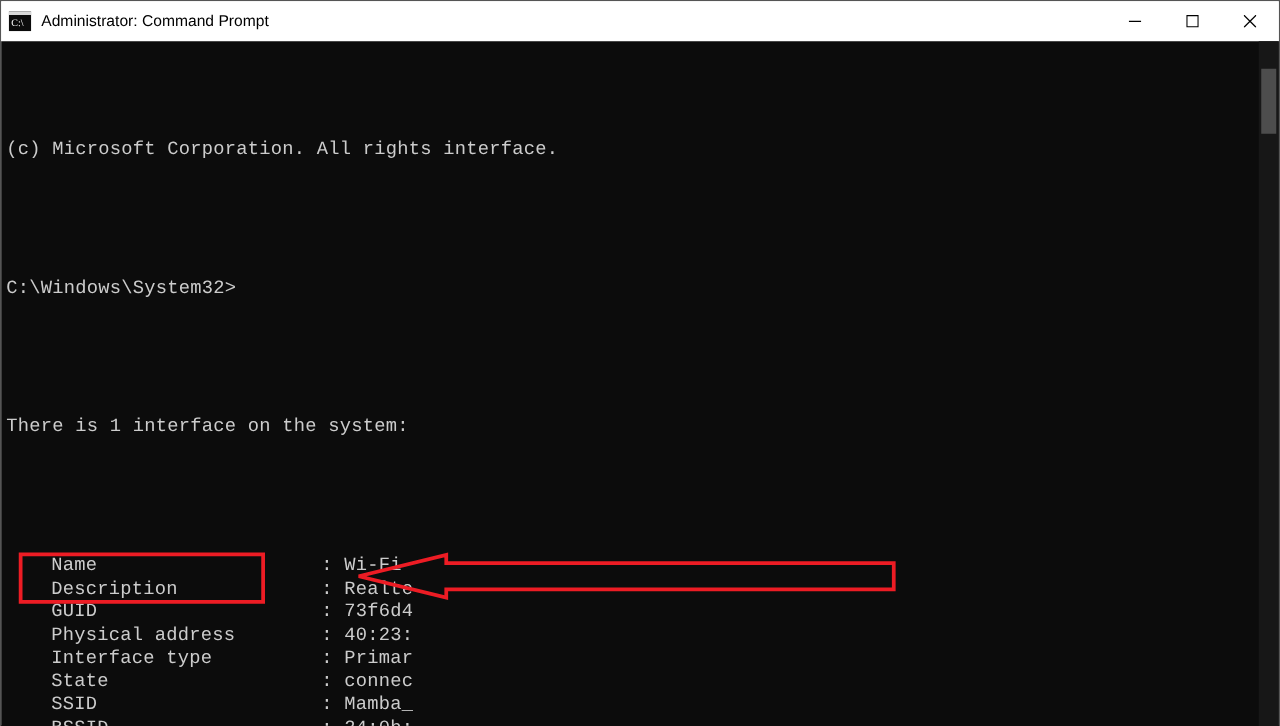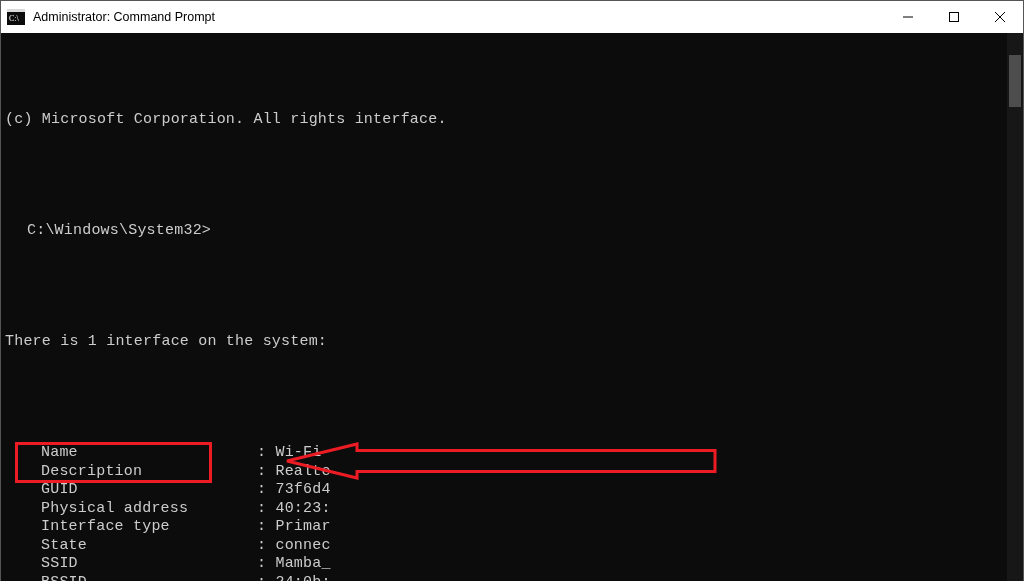--- a/index.html
+++ b/index.html
@@ -93,21 +93,21 @@
       height: 52px;
       background: #4d4d4d;
       margin-right: 2px;
     }
     .line { display: block; }
     .kv-row { display: flex; }
     .kv-indent { width: 4ch; display: inline-block; }
     .kv-label { display: inline-block; width: 24ch; }
     .kv-sep { display: inline-block; }
     .kv-val { display: inline-block; }
-    .prompt-row { display: flex; align-items: center; margin-left: 22px; }
+    .prompt-row { display: flex; align-items: center; }
     .annot {
       position: absolute;
       pointer-events: none;
     }
     .annot-box {
       border: 3px solid #ed1c24;
       background: transparent;
     }
     .annot-arrow {
       position: absolute;

